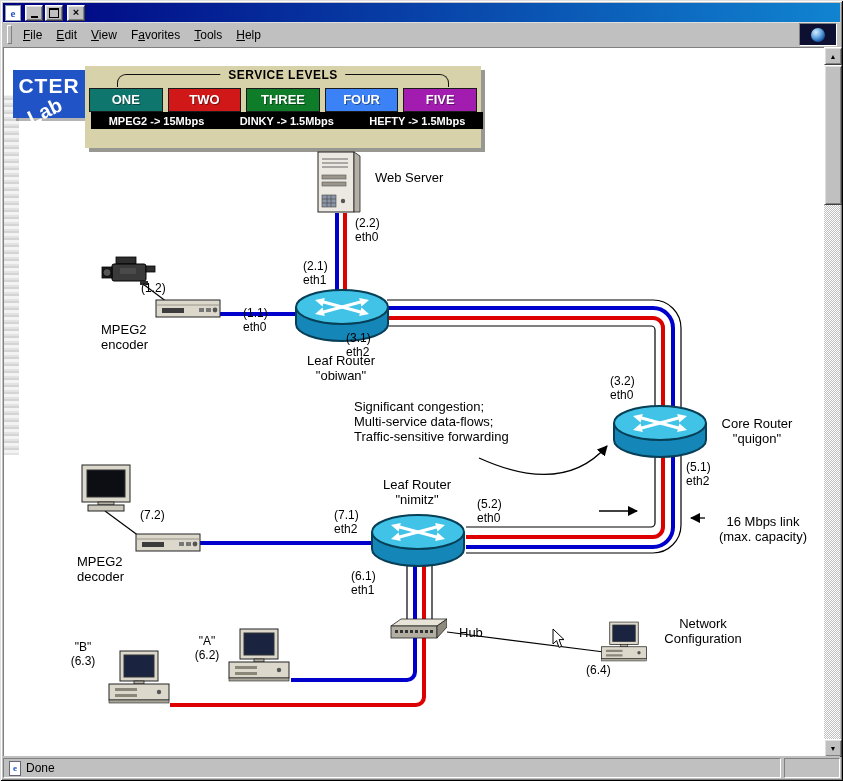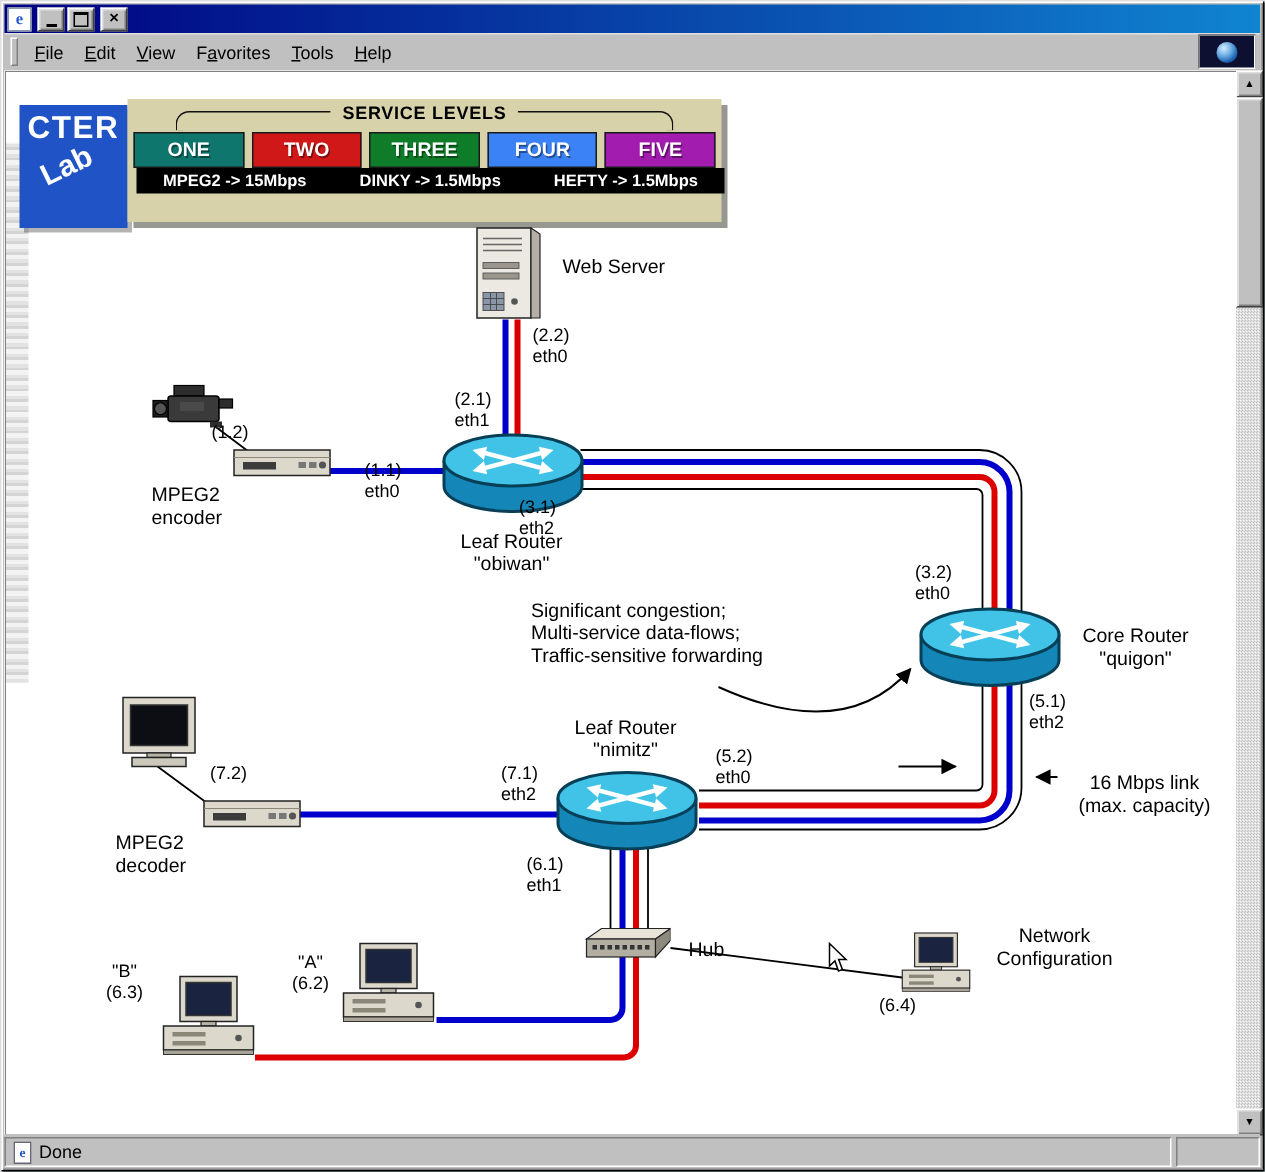--- a/index.html
+++ b/index.html
@@ -59,21 +59,21 @@
   .sb-mid{width:44px}
   .sb-zone{width:148px}
   .mini-page{width:10px;height:13px;background:#fff;border:1px solid #667;display:flex;align-items:center;justify-content:center}
   .mini-e{font:bold 9px "Liberation Serif",serif;color:#2255cc}
   .globe-sm{width:13px;height:13px;border-radius:50%;
     background:radial-gradient(circle at 35% 30%,#d6ecff,#5aa8e0 40%,#15539e 70%,#0a2a5e)}
 
   
   .texture{position:absolute;left:1px;top:45px;width:15px;height:360px;opacity:.75;
     background:repeating-linear-gradient(0deg,#d9d9d9 0 2px,#efefef 2px 5px,#c6c6c6 5px 7px)}
-  .logo{position:absolute;left:10px;top:20px;width:72px;height:82px;background:#2053c6;color:#fff;
+  .logo{position:absolute;left:10px;top:20px;width:72px;height:48px;background:#2053c6;color:#fff;
     box-shadow:3px 3px 0 rgba(40,40,40,.35)}
   .logo-l1{font-weight:bold;font-size:21px;letter-spacing:1px;text-align:center;margin-top:4px}
   .logo-l2{font-weight:bold;font-size:20px;transform:rotate(-26deg);position:absolute;left:14px;top:30px}
   .banner{position:absolute;left:82px;top:16px;width:396px;height:82px;background:#d8d2aa;
     box-shadow:4px 4px 0 rgba(50,50,40,.5)}
   .bracket{position:absolute;left:32px;right:32px;top:8px;height:12px;border:1.5px solid #111;
     border-bottom:none;border-radius:9px 9px 0 0}
   .banner-title{position:absolute;left:50%;transform:translateX(-50%);top:2px;background:#d8d2aa;
     padding:0 8px;font-size:12px;font-weight:bold;letter-spacing:.5px;z-index:2;white-space:nowrap}
   .levels{position:absolute;left:4px;top:22px;right:4px;display:flex;gap:5px}

